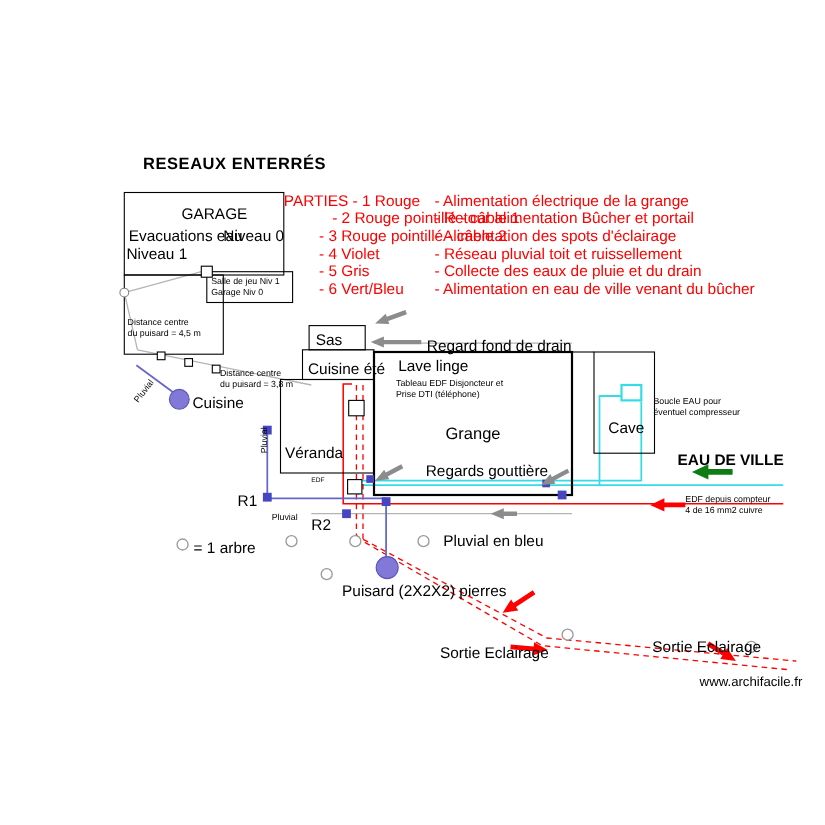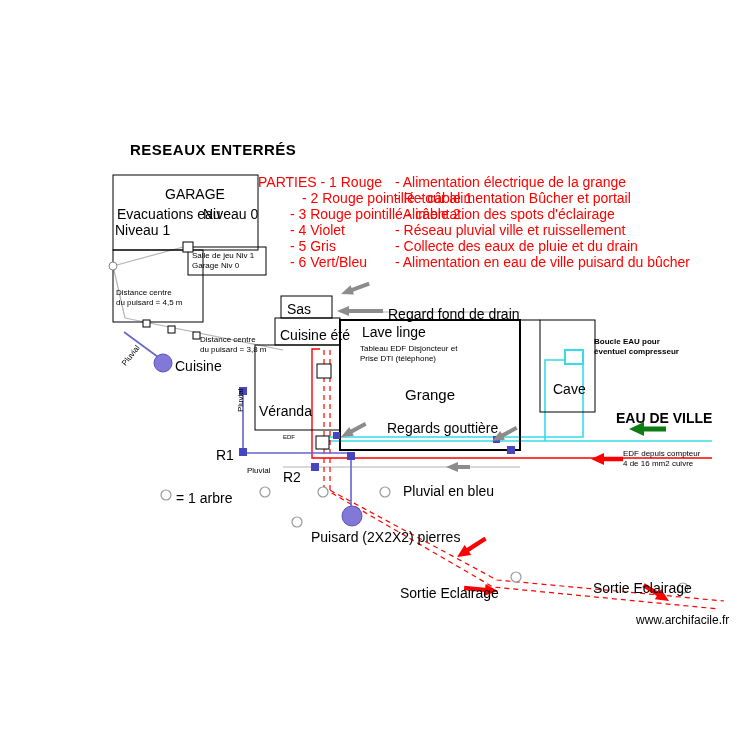--- a/index.html
+++ b/index.html
@@ -123,25 +123,25 @@
 
   <div class="label title" style="left:130px; top:141px;">RESEAUX ENTERRÉS</div>
 
   <div class="label redtext" style="left:258px; top:174px;">PARTIES - 1 Rouge</div>
   <div class="label redtext" style="left:395px; top:174px;">- Alimentation électrique de la grange</div>
   <div class="label redtext" style="left:302px; top:190px;">- 2 Rouge pointillé - câble 1</div>
   <div class="label redtext" style="left:395px; top:190px;">- Retour alimentation Bûcher et portail</div>
   <div class="label redtext" style="left:290px; top:206px;">- 3 Rouge pointillé - câble 2</div>
   <div class="label redtext" style="left:395px; top:206px;">- Alimentation des spots d'éclairage</div>
   <div class="label redtext" style="left:290px; top:222px;">- 4 Violet</div>
-  <div class="label redtext" style="left:395px; top:222px;">- Réseau pluvial ville et ruissellement</div>
+  <div class="label redtext" style="left:395px; top:222px;">- Réseau pluvial toit et ruissellement</div>
   <div class="label redtext" style="left:290px; top:238px;">- 5 Gris</div>
   <div class="label redtext" style="left:395px; top:238px;">- Collecte des eaux de pluie et du drain</div>
   <div class="label redtext" style="left:290px; top:254px;">- 6 Vert/Bleu</div>
-  <div class="label redtext" style="left:395px; top:254px;">- Alimentation en eau de ville puisard du bûcher</div>
+  <div class="label redtext" style="left:395px; top:254px;">- Alimentation en eau de ville venant du bûcher</div>
 
   <div class="label" style="left:165px; top:186px;">GARAGE</div>
   <div class="label" style="left:117px; top:206px;">Evacuations eau</div>
   <div class="label" style="left:203px; top:206px;">Niveau 0</div>
   <div class="label" style="left:115px; top:222px;">Niveau 1</div>
   <div class="label small" style="left:192px; top:251px;">Salle de jeu Niv 1
 Garage Niv 0</div>
   <div class="label small" style="left:116px; top:288px;">Distance centre
 du puisard = 4,5 m</div>
   <div class="label small" style="left:200px; top:335px;">Distance centre
@@ -152,21 +152,21 @@
   <div class="label" style="left:287px; top:301px;">Sas</div>
   <div class="label" style="left:280px; top:327px;">Cuisine été</div>
   <div class="label" style="left:259px; top:403px;">Véranda</div>
   <div class="label grange" style="left:340px; top:373px;">Grange</div>
   <div class="label" style="left:553px; top:381px;">Cave</div>
 
   <div class="label" style="left:362px; top:280px;margin-top:44px;">Lave linge</div>
   <div class="label" style="left:388px; top:306px;">Regard fond de drain</div>
   <div class="label small" style="left:360px; top:344px;">Tableau EDF Disjoncteur et
 Prise DTI (téléphone)</div>
-  <div class="label small" style="left:594px; top:337px;font-weight:bold;">Boucle EAU pour
+  <div class="label small" style="left:594px; top:360px;">Boucle EAU pour
 éventuel compresseur</div>
   <div class="label tiny" style="left:283px; top:434px;">EDF</div>
   <div class="label bold" style="left:616px; top:410px;">EAU DE VILLE</div>
   <div class="label" style="left:387px; top:420px;">Regards gouttière</div>
   <div class="label small" style="left:623px; top:449px;">EDF depuis compteur
 4 de 16 mm2 cuivre</div>
   <div class="label" style="left:216px; top:447px;">R1</div>
   <div class="label small" style="left:247px; top:466px;">Pluvial</div>
   <div class="label" style="left:283px; top:469px;">R2</div>
   <div class="label small rot-v" style="left:236px; top:412px;">Pluvial</div>

